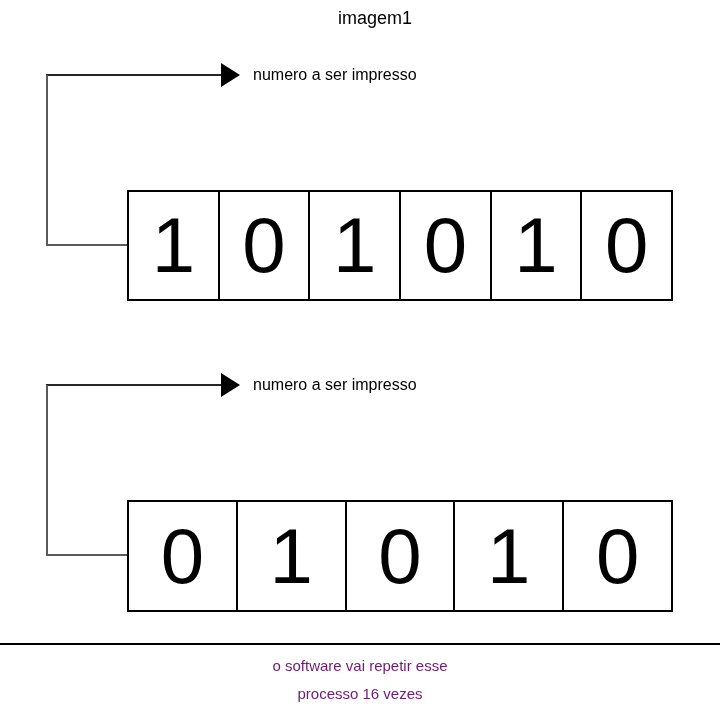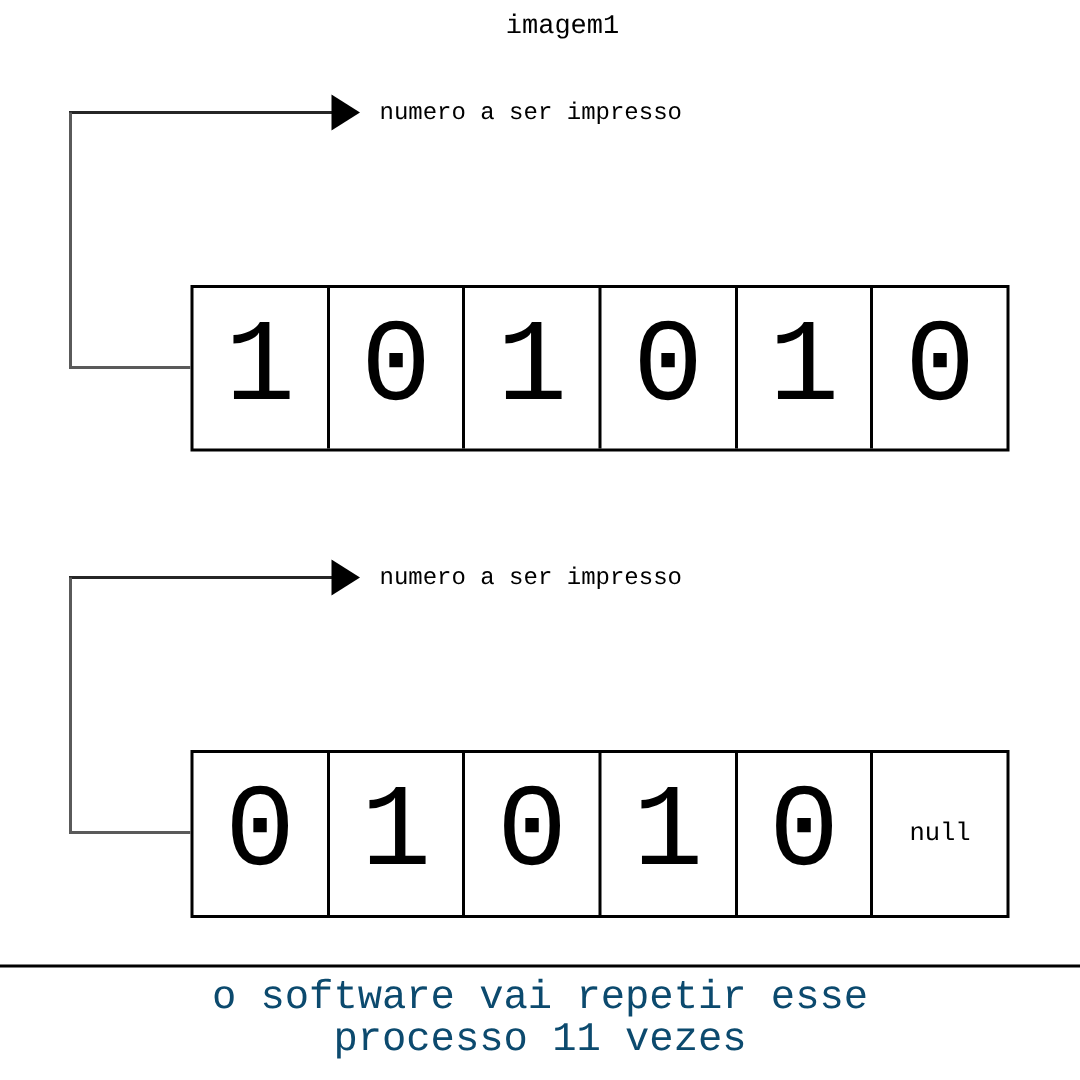--- a/index.html
+++ b/index.html
@@ -4,21 +4,21 @@
 <style>
   * { margin: 0; padding: 0; box-sizing: border-box; }
   html, body { background: #ffffff; }
   body {
     width: 720px; height: 720px;
     font-family: "Liberation Sans", sans-serif;
     color: #000000;
     position: relative;
     overflow: hidden;
   }
-  .canvas { position: relative; width: 720px; height: 720px; background: #ffffff; font-family: Liberation Mono, monospace; }
+  .canvas { position: relative; width: 720px; height: 720px; background: #ffffff; }
 
   .page-title {
     position: absolute; top: 8px; left: 30px; width: 690px;
     text-align: center; font-size: 18px; color: #000;
   }
 
   
   .hline { position: absolute; height: 2px; background: #262626; }
   .vline { position: absolute; width: 2px; background: #5a5a5a; }
   .cline { position: absolute; height: 2px; background: #5a5a5a; }
@@ -47,21 +47,21 @@
   }
   .cell:last-child { border-right: none; }
   .cell.small { font-size: 17px; }
 
   .divider {
     position: absolute; left: 0; top: 643px; width: 720px; height: 2px;
     background: #000000;
   }
   .caption {
     position: absolute; left: 0; top: 652px; width: 720px;
-    text-align: center; font-size: 27px; line-height: 28px; color: #0c4a6e;
+    text-align: center; font-size: 15px; line-height: 28px; color: #701a75;
   }
 </style>
 </head>
 <body>
 
 <div class="canvas">
 
   <div class="page-title">imagem1</div>
 
   <div class="hline" style="left:46px; top:74px; width:176px;"></div>
@@ -84,22 +84,21 @@
   <div class="pointer-label" style="left:253px; top:376px;">numero a ser impresso</div>
   <div class="vline" style="left:46px; top:385px; height:170px;"></div>
   <div class="cline" style="left:46px; top:554px; width:81px;"></div>
 
   <div class="array" style="top:500px; height:112px;">
     <div class="cell">0</div>
     <div class="cell">1</div>
     <div class="cell">0</div>
     <div class="cell">1</div>
     <div class="cell">0</div>
-    <div class="cell small">null</div>
   </div>
 
   <div class="divider"></div>
   <div class="caption">
     <div>o software vai repetir esse</div>
-    <div>processo 11 vezes</div>
+    <div>processo 16 vezes</div>
   </div>
 
 </div>
 
 </body></html>

